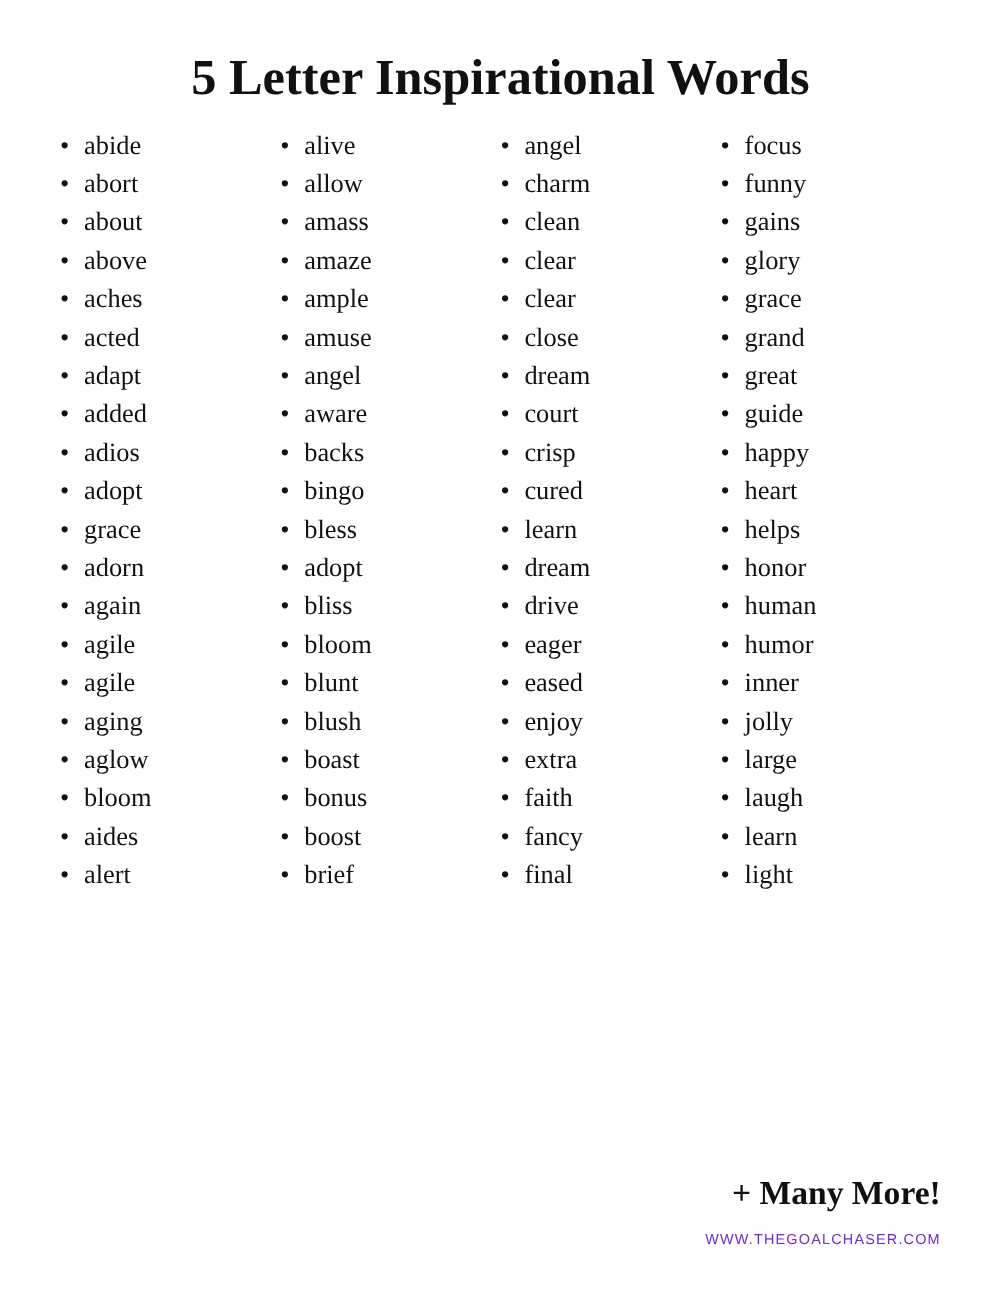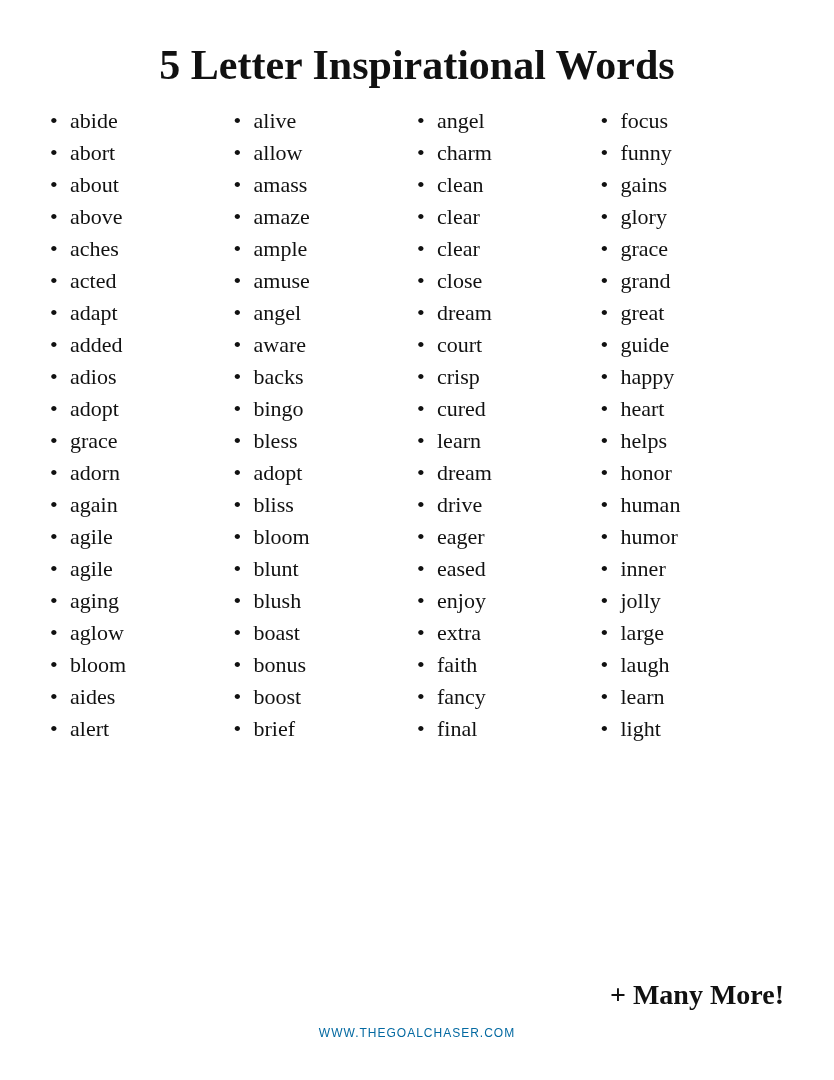--- a/index.html
+++ b/index.html
@@ -73,24 +73,24 @@
       text-align: right;
       font-family: Georgia, 'Times New Roman', serif;
       font-size: 28px;
       font-weight: 700;
       color: #111111;
       margin-top: 8px;
       padding-right: 0;
     }
 
     .footer-url {
-      text-align: center;
+      text-align: right;
       font-family: Arial, Helvetica, sans-serif;
       font-size: 12px;
-      color: #0369a1;
+      color: #6d28d9;
       letter-spacing: 1px;
       margin-top: 15px;
       padding-bottom: 10px;
     }
   </style>
 </head>
 <body>
 
 <div class="page-wrapper">
   <h1 class="page-title">5 Letter Inspirational Words</h1>

